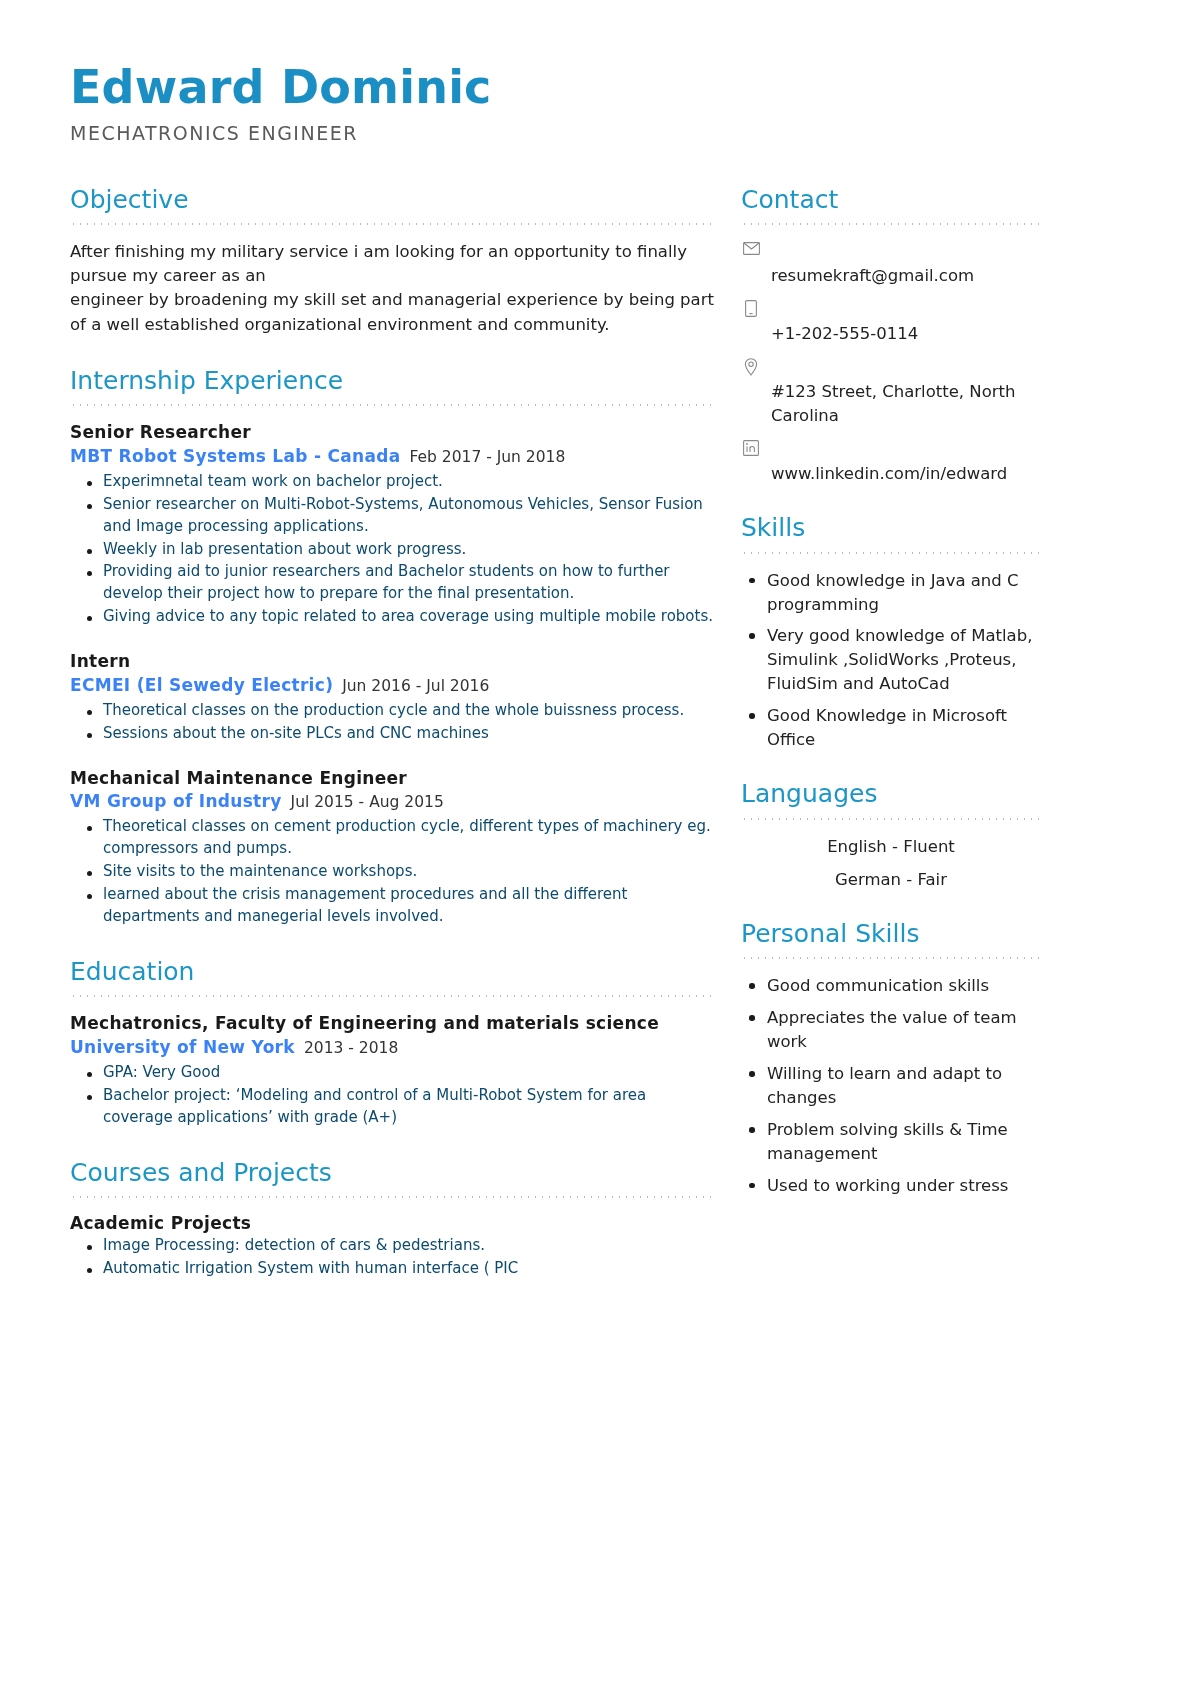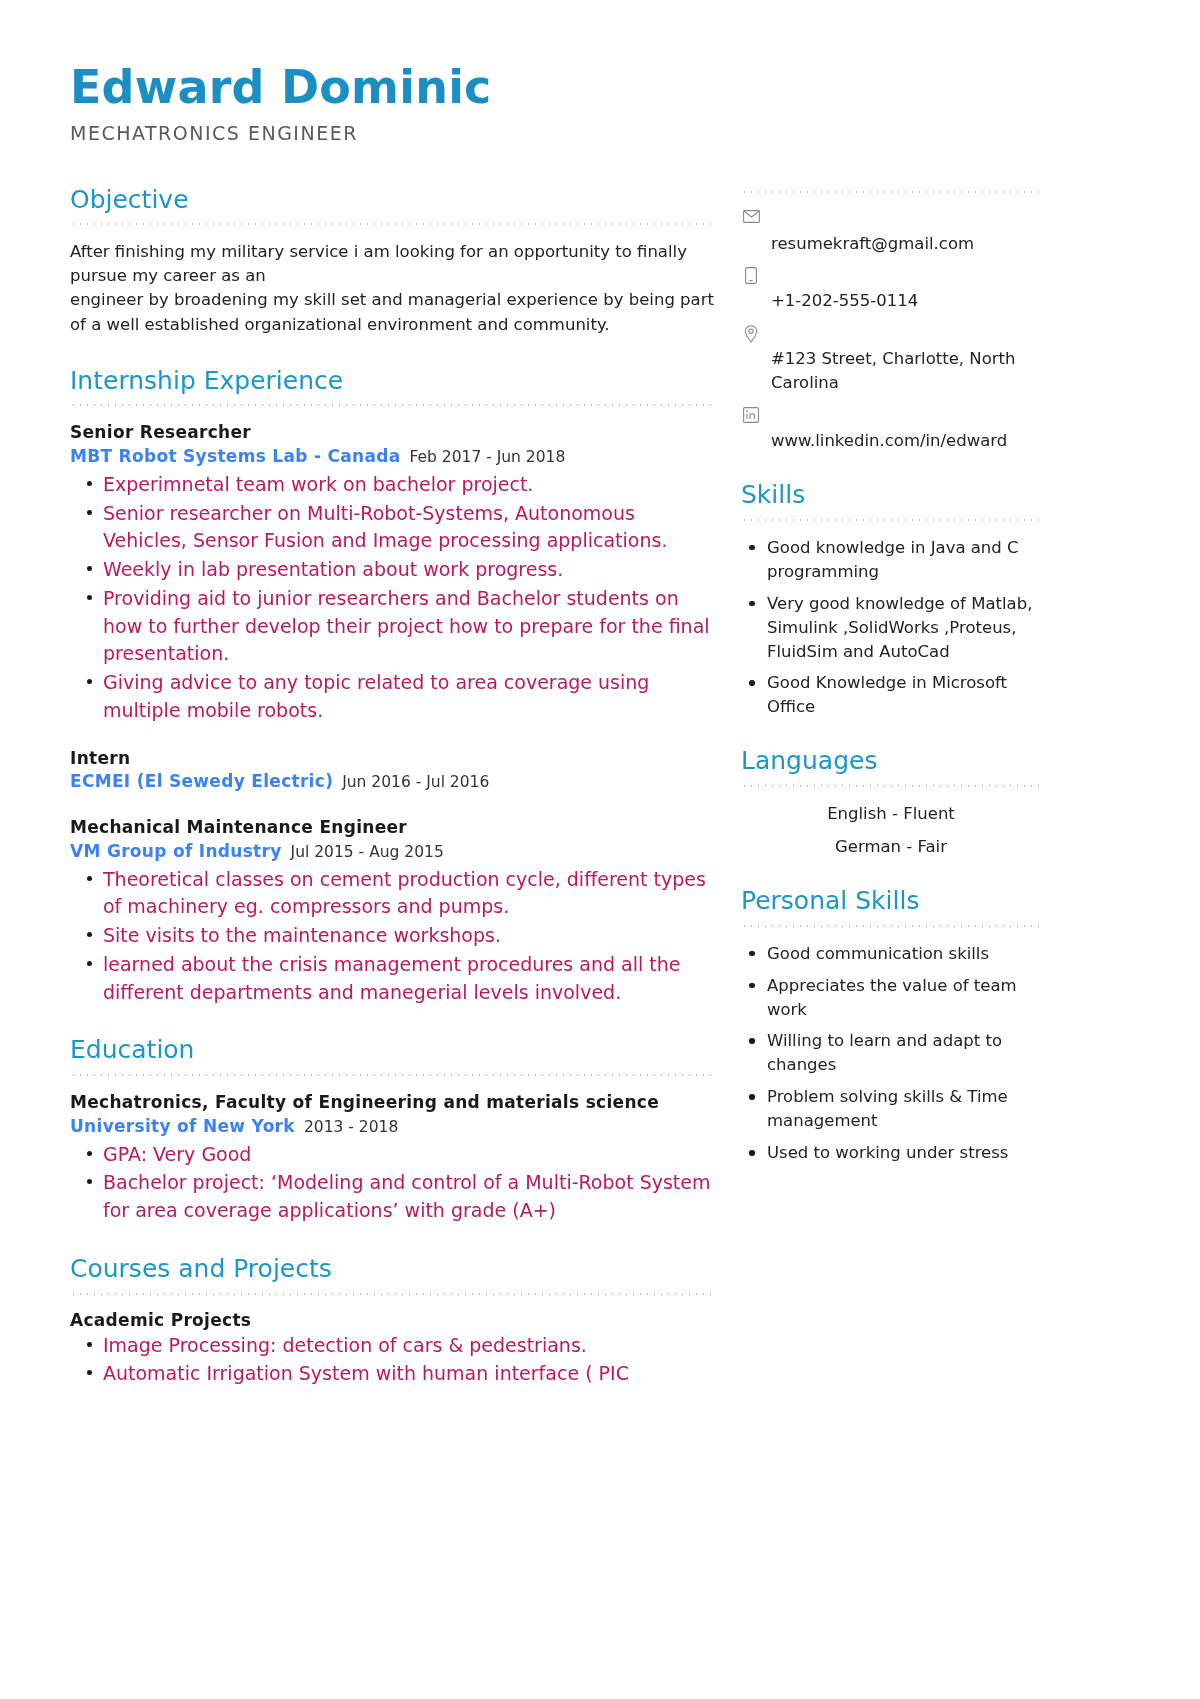--- a/index.html
+++ b/index.html
@@ -112,23 +112,23 @@
 
   ul.bullets {
     list-style: none;
     margin: 2px 0 0 0;
     padding: 0;
   }
 
   ul.bullets > li {
     position: relative;
     padding-left: 33px;
-    font-size: 19px;
+    font-size: 15px;
     line-height: 1.46;
-    color: #be185d;
+    color: #0c4a6e;
     margin-bottom: 1px;
   }
 
   ul.bullets > li::before {
     content: "";
     position: absolute;
     left: 17px;
     top: 10px;
     width: 5px;
     height: 5px;
@@ -243,20 +243,24 @@
             <li>Providing aid to junior researchers and Bachelor students on how to further develop their project how to prepare for the final presentation.</li>
             <li>Giving advice to any topic related to area coverage using multiple mobile robots.</li>
           </ul>
         </div>
 
         <div class="entry">
           <div class="entry-role">Intern</div>
           <div class="entry-line2">
             <span class="entry-org">ECMEI (El Sewedy Electric)</span><span class="entry-date">Jun 2016 - Jul 2016</span>
           </div>
+          <ul class="bullets">
+            <li>Theoretical classes on the production cycle and the whole buissness process.</li>
+            <li>Sessions about the on-site PLCs and CNC machines</li>
+          </ul>
         </div>
 
         <div class="entry">
           <div class="entry-role">Mechanical Maintenance Engineer</div>
           <div class="entry-line2">
             <span class="entry-org">VM Group of Industry</span><span class="entry-date">Jul 2015 - Aug 2015</span>
           </div>
           <ul class="bullets">
             <li>Theoretical classes on cement production cycle, different types of machinery eg. compressors and pumps.</li>
             <li>Site visits to the maintenance workshops.</li>
@@ -289,20 +293,21 @@
           <li>Image Processing: detection of cars &amp; pedestrians.</li>
           <li>Automatic Irrigation System with human interface ( PIC</li>
         </ul>
       </div>
 
     </div>
 
     <div class="col-side">
 
       <div class="side-section">
+        <div class="section-title">Contact</div>
         <div class="rule"></div>
 
         <div class="contact-list">
 
           <div class="contact-row">
             <span class="contact-icon">
               <svg width="17" height="13" viewBox="0 0 17 13" fill="none" stroke="#8a8a8a" stroke-width="1.1">
                 <rect x="0.6" y="0.6" width="15.8" height="11.8" rx="0.6"></rect>
                 <path d="M0.9 1 L8.5 7 L16.1 1"></path>
               </svg>

